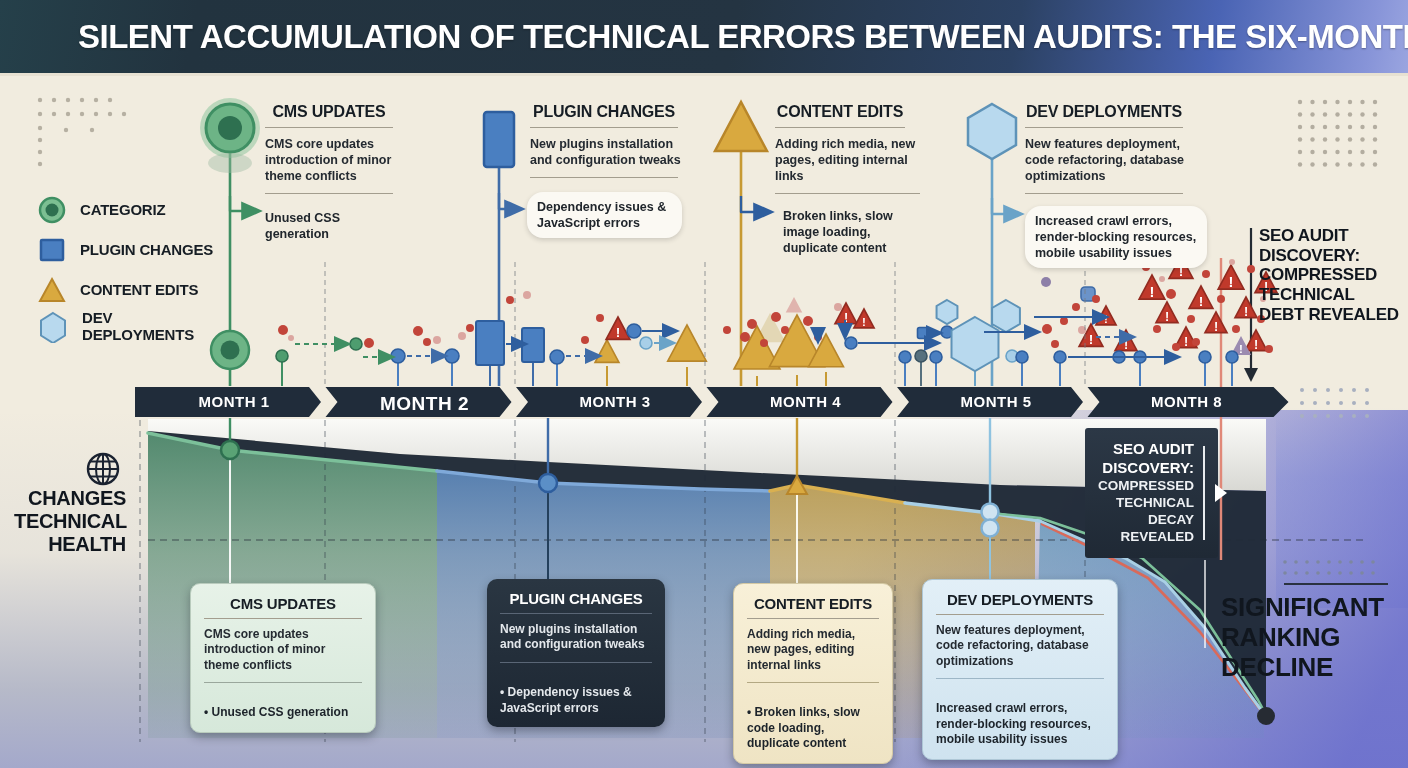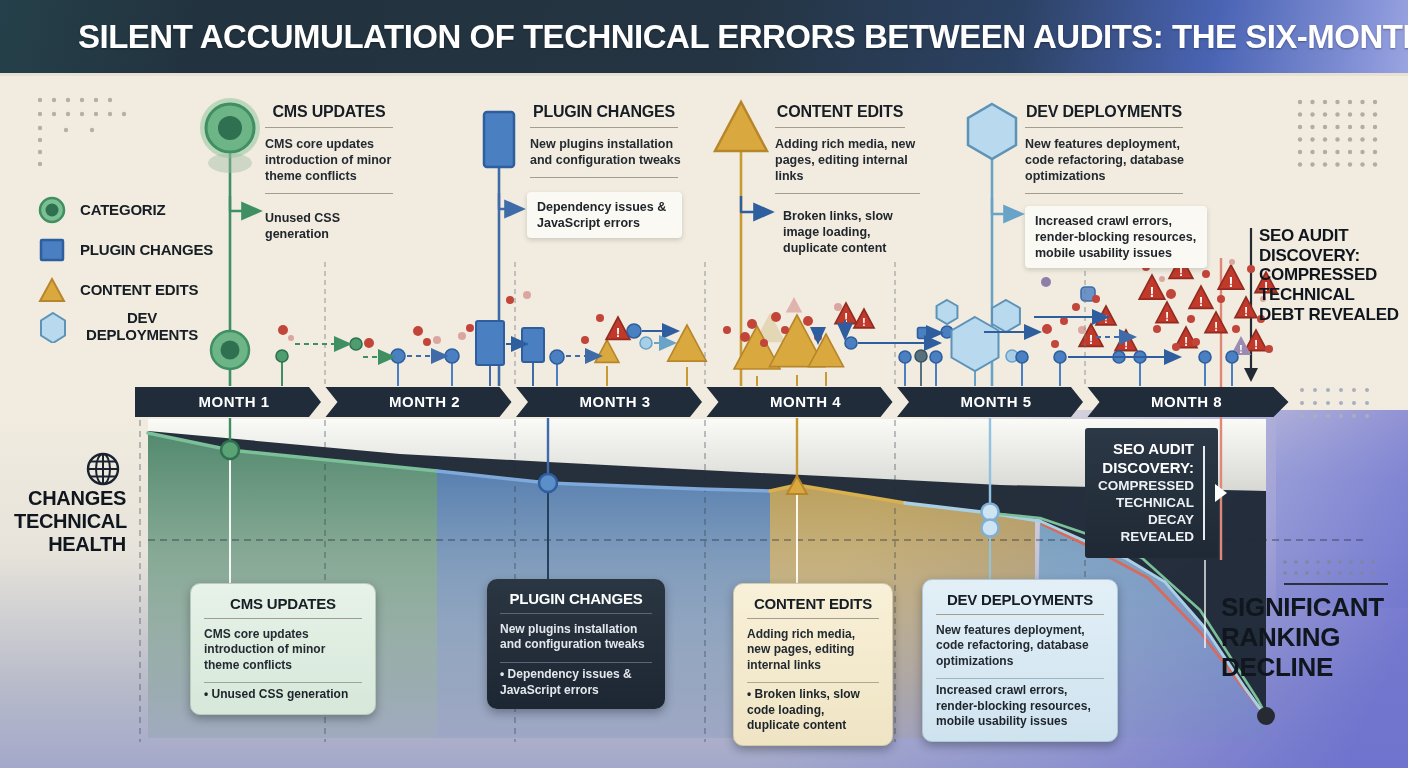--- a/index.html
+++ b/index.html
@@ -18,33 +18,33 @@
     background:
       linear-gradient(115deg,rgba(120,125,215,0) 58%,rgba(115,120,212,.45) 78%,rgba(102,106,206,.85) 96%),
       linear-gradient(to bottom,rgba(140,150,180,0) 0%,rgba(138,148,182,.10) 40%,rgba(134,144,182,.55) 78%,rgba(138,146,196,.75) 100%);}
   #bg-right{left:1276px;top:408px;width:132px;height:200px;pointer-events:none;
     background:linear-gradient(to bottom,rgba(205,212,226,.0),rgba(198,206,224,.85) 35%,rgba(180,190,220,.6));}
   
   .card-title{font-size:16px;font-weight:800;color:#161d24;letter-spacing:-0.2px;
     border-bottom:1.5px solid #a39d8e;padding-bottom:6px;margin-bottom:8px;text-align:center;}
   .card-desc{font-size:12.5px;color:#242a31;line-height:1.28;font-weight:600;}
   .cons-text{font-size:12.5px;color:#20262c;line-height:1.28;font-weight:700;}
-  .cons-card{background:#fbf9f3;border-radius:4px;padding:7px 10px;
+  .cons-card{background:#fbf9f3;border-radius:16px;padding:7px 10px;
     box-shadow:0 2px 5px rgba(40,40,40,.18);}
   .topcard{width:170px;}
   .divline{height:1.2px;background:#a39d8e;margin:9px 0 0 0;}
   
-  .lg-row{position:absolute;display:flex;align-items:center;gap:14px;text-align:center;}
+  .lg-row{position:absolute;display:flex;align-items:center;gap:14px;}
   .lg-label{font-size:15px;font-weight:800;color:#161d24;letter-spacing:-0.2px;line-height:1.12;}
   
   .bcard{position:absolute;border-radius:10px;padding:11px 13px;
     box-shadow:0 4px 10px rgba(20,25,35,.35);}
   .bcard .card-title{font-size:15px;}
   .bcard .card-desc{font-size:12px;}
-  .bcard .cons{font-size:12px;font-weight:700;line-height:1.3;margin-top:4px;}
+  .bcard .cons{font-size:12px;font-weight:700;line-height:1.3;margin-top:22px;}
   .bc-light{color:#1c232a;}
   .bc-dark{color:#f2f4f6;}
   .bc-dark .card-title{color:#fff;border-color:#5a6676;}
   .bc-dark .card-desc,.bc-dark .cons{color:#e4e8ec;}
   
   .side-label{font-weight:800;color:#10161e;letter-spacing:-0.3px;line-height:1.16;}
   
   #audit-panel{left:1085px;top:428px;width:133px;height:130px;
     background:linear-gradient(#2c3846,#1f2935);border-radius:3px;
     display:flex;align-items:center;}
@@ -524,18 +524,18 @@
 </div>
 <div class="bcard bc-light" style="left:922px;top:579px;width:168px;z-index:2;background:linear-gradient(#e2eff7,#cfe3ef);border:1px solid #aec7d6;">
   <div class="card-title">DEV DEPLOYMENTS</div>
   <div class="card-desc">New features deployment, code refactoring, database optimizations</div>
   <div class="divline" style="background:#9db6c6;"></div>
   <div class="cons">Increased crawl errors, render-blocking resources, mobile usability issues</div>
 </div>
 
 <div id="month-labels" class="abs" style="left:0;top:0;z-index:2;">
     <div class="abs" style="left: 147px; top: 393px; width: 174px; text-align: center; color: rgb(255, 255, 255); font-size: 15px; font-weight: 700; letter-spacing: 0.5px;">MONTH 1</div>
-    <div class="abs" style="left: 337.5px; top: 393px; width: 174px; text-align: center; color: rgb(255, 255, 255); font-size: 15px; font-weight: 700; letter-spacing: 0.5px;">MONTH 2</div>
+    <div class="abs" style="left: 337.5px; top: 393px; width: 174px; text-align: center; color: rgb(255, 255, 255); font-size: 19px; font-weight: 700; letter-spacing: 0.5px;">MONTH 2</div>
     <div class="abs" style="left: 528px; top: 393px; width: 174px; text-align: center; color: rgb(255, 255, 255); font-size: 15px; font-weight: 700; letter-spacing: 0.5px;">MONTH 3</div>
     <div class="abs" style="left: 718.5px; top: 393px; width: 174px; text-align: center; color: rgb(255, 255, 255); font-size: 15px; font-weight: 700; letter-spacing: 0.5px;">MONTH 4</div>
     <div class="abs" style="left: 909px; top: 393px; width: 174px; text-align: center; color: rgb(255, 255, 255); font-size: 15px; font-weight: 700; letter-spacing: 0.5px;">MONTH 5</div>
     <div class="abs" style="left: 1099.5px; top: 393px; width: 174px; text-align: center; color: rgb(255, 255, 255); font-size: 15px; font-weight: 700; letter-spacing: 0.5px;">MONTH 8</div>
   </div>
 
 </body></html>

